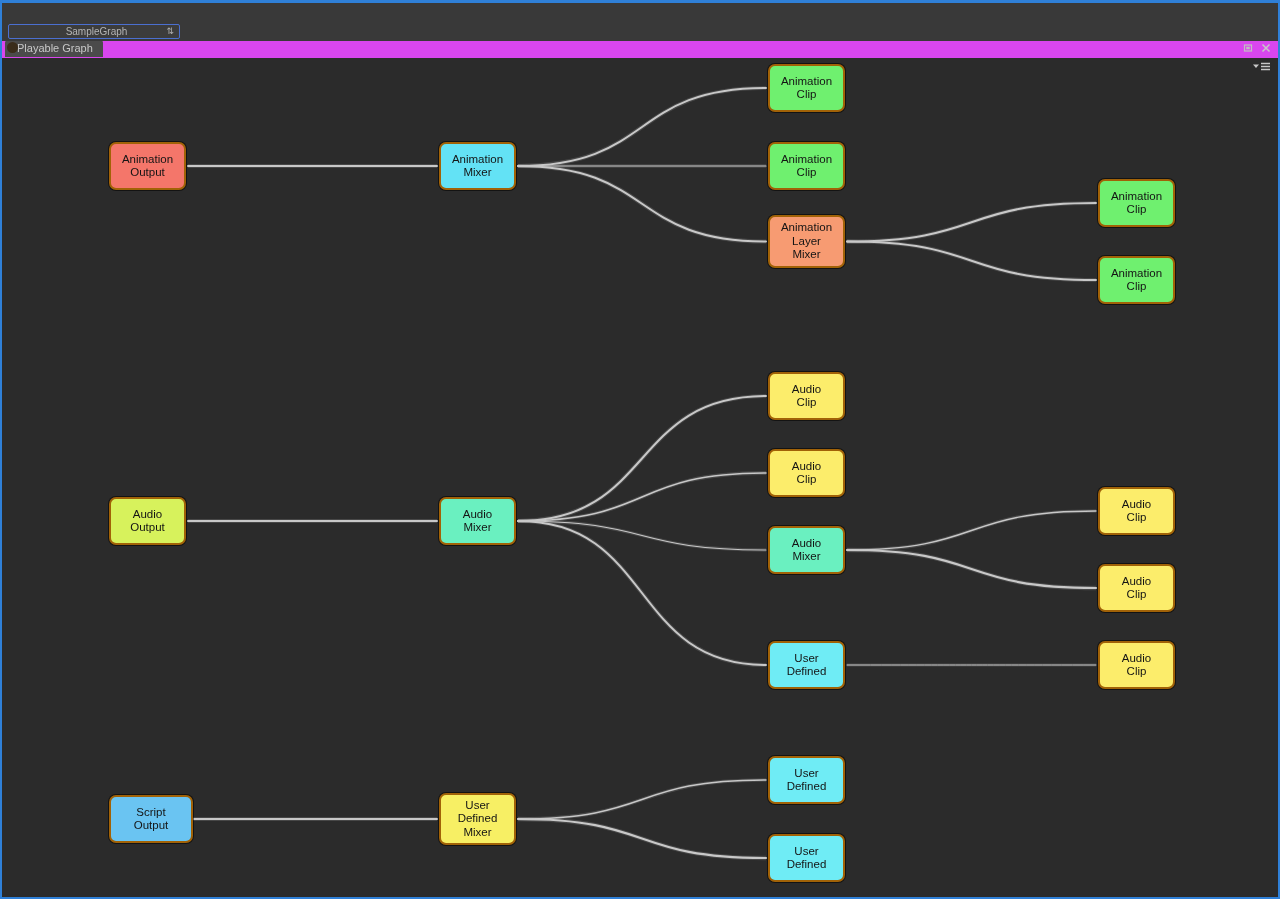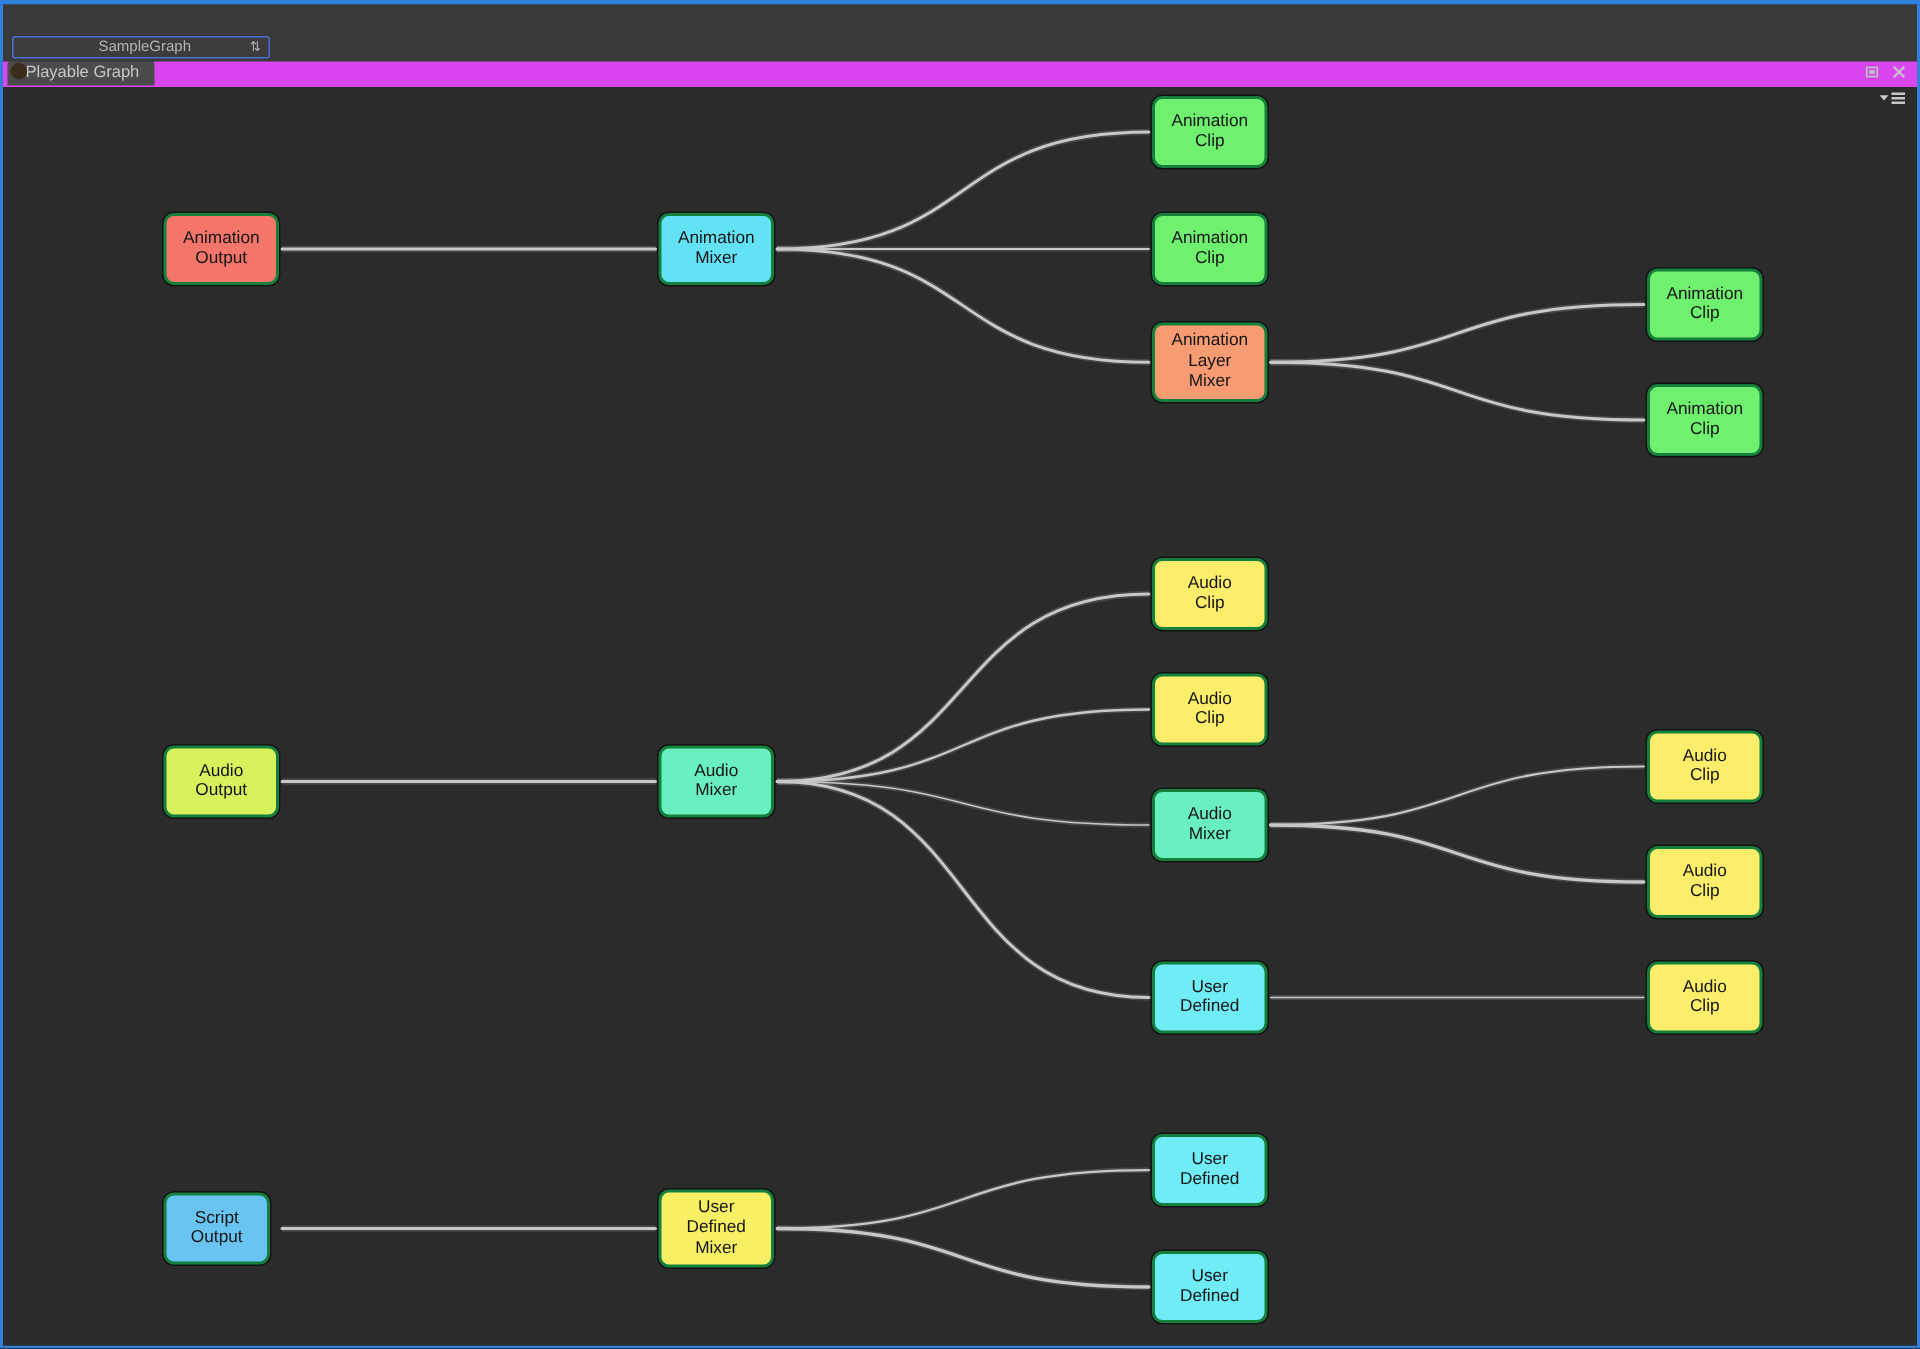--- a/index.html
+++ b/index.html
@@ -125,21 +125,21 @@
     left: 0; top: -38px;
     width: 1276px;
     height: 895px;
     pointer-events: none;
   }
 
   
   .node {
     position: absolute;
     box-sizing: border-box;
-    border: 2px solid #15803d;
+    border: 2px solid #a16207;
     border-radius: 7px;
     color: #141414;
     font-size: 11.5px;
     line-height: 13.5px;
     text-align: center;
     display: flex;
     align-items: center;
     justify-content: center;
     z-index: 10;
     cursor: pointer;
@@ -256,21 +256,21 @@
         <div class="node" style="left: 766px; top: 485px; width: 77px; height: 48px; background: rgb(106, 240, 192);"><span>Audio
 Mixer</span></div>
         <div class="node" style="left: 766px; top: 600px; width: 77px; height: 48px; background: rgb(111, 236, 245);"><span>User
 Defined</span></div>
         <div class="node" style="left: 1096px; top: 446px; width: 77px; height: 48px; background: rgb(252, 237, 107);"><span>Audio
 Clip</span></div>
         <div class="node" style="left: 1096px; top: 523px; width: 77px; height: 48px; background: rgb(252, 237, 107);"><span>Audio
 Clip</span></div>
         <div class="node" style="left: 1096px; top: 600px; width: 77px; height: 48px; background: rgb(252, 237, 107);"><span>Audio
 Clip</span></div>
-        <div class="node" style="left: 107px; top: 754px; width: 71px; height: 48px; background: rgb(106, 196, 242);"><span>Script
+        <div class="node" style="left: 107px; top: 754px; width: 84px; height: 48px; background: rgb(106, 196, 242);"><span>Script
 Output</span></div>
         <div class="node" style="left: 437px; top: 752px; width: 77px; height: 52px; background: rgb(247, 239, 100);"><span>User
 Defined
 Mixer</span></div>
         <div class="node" style="left: 766px; top: 715px; width: 77px; height: 48px; background: rgb(111, 236, 245);"><span>User
 Defined</span></div>
         <div class="node" style="left: 766px; top: 793px; width: 77px; height: 48px; background: rgb(111, 236, 245);"><span>User
 Defined</span></div>
       </div>
   </div>

